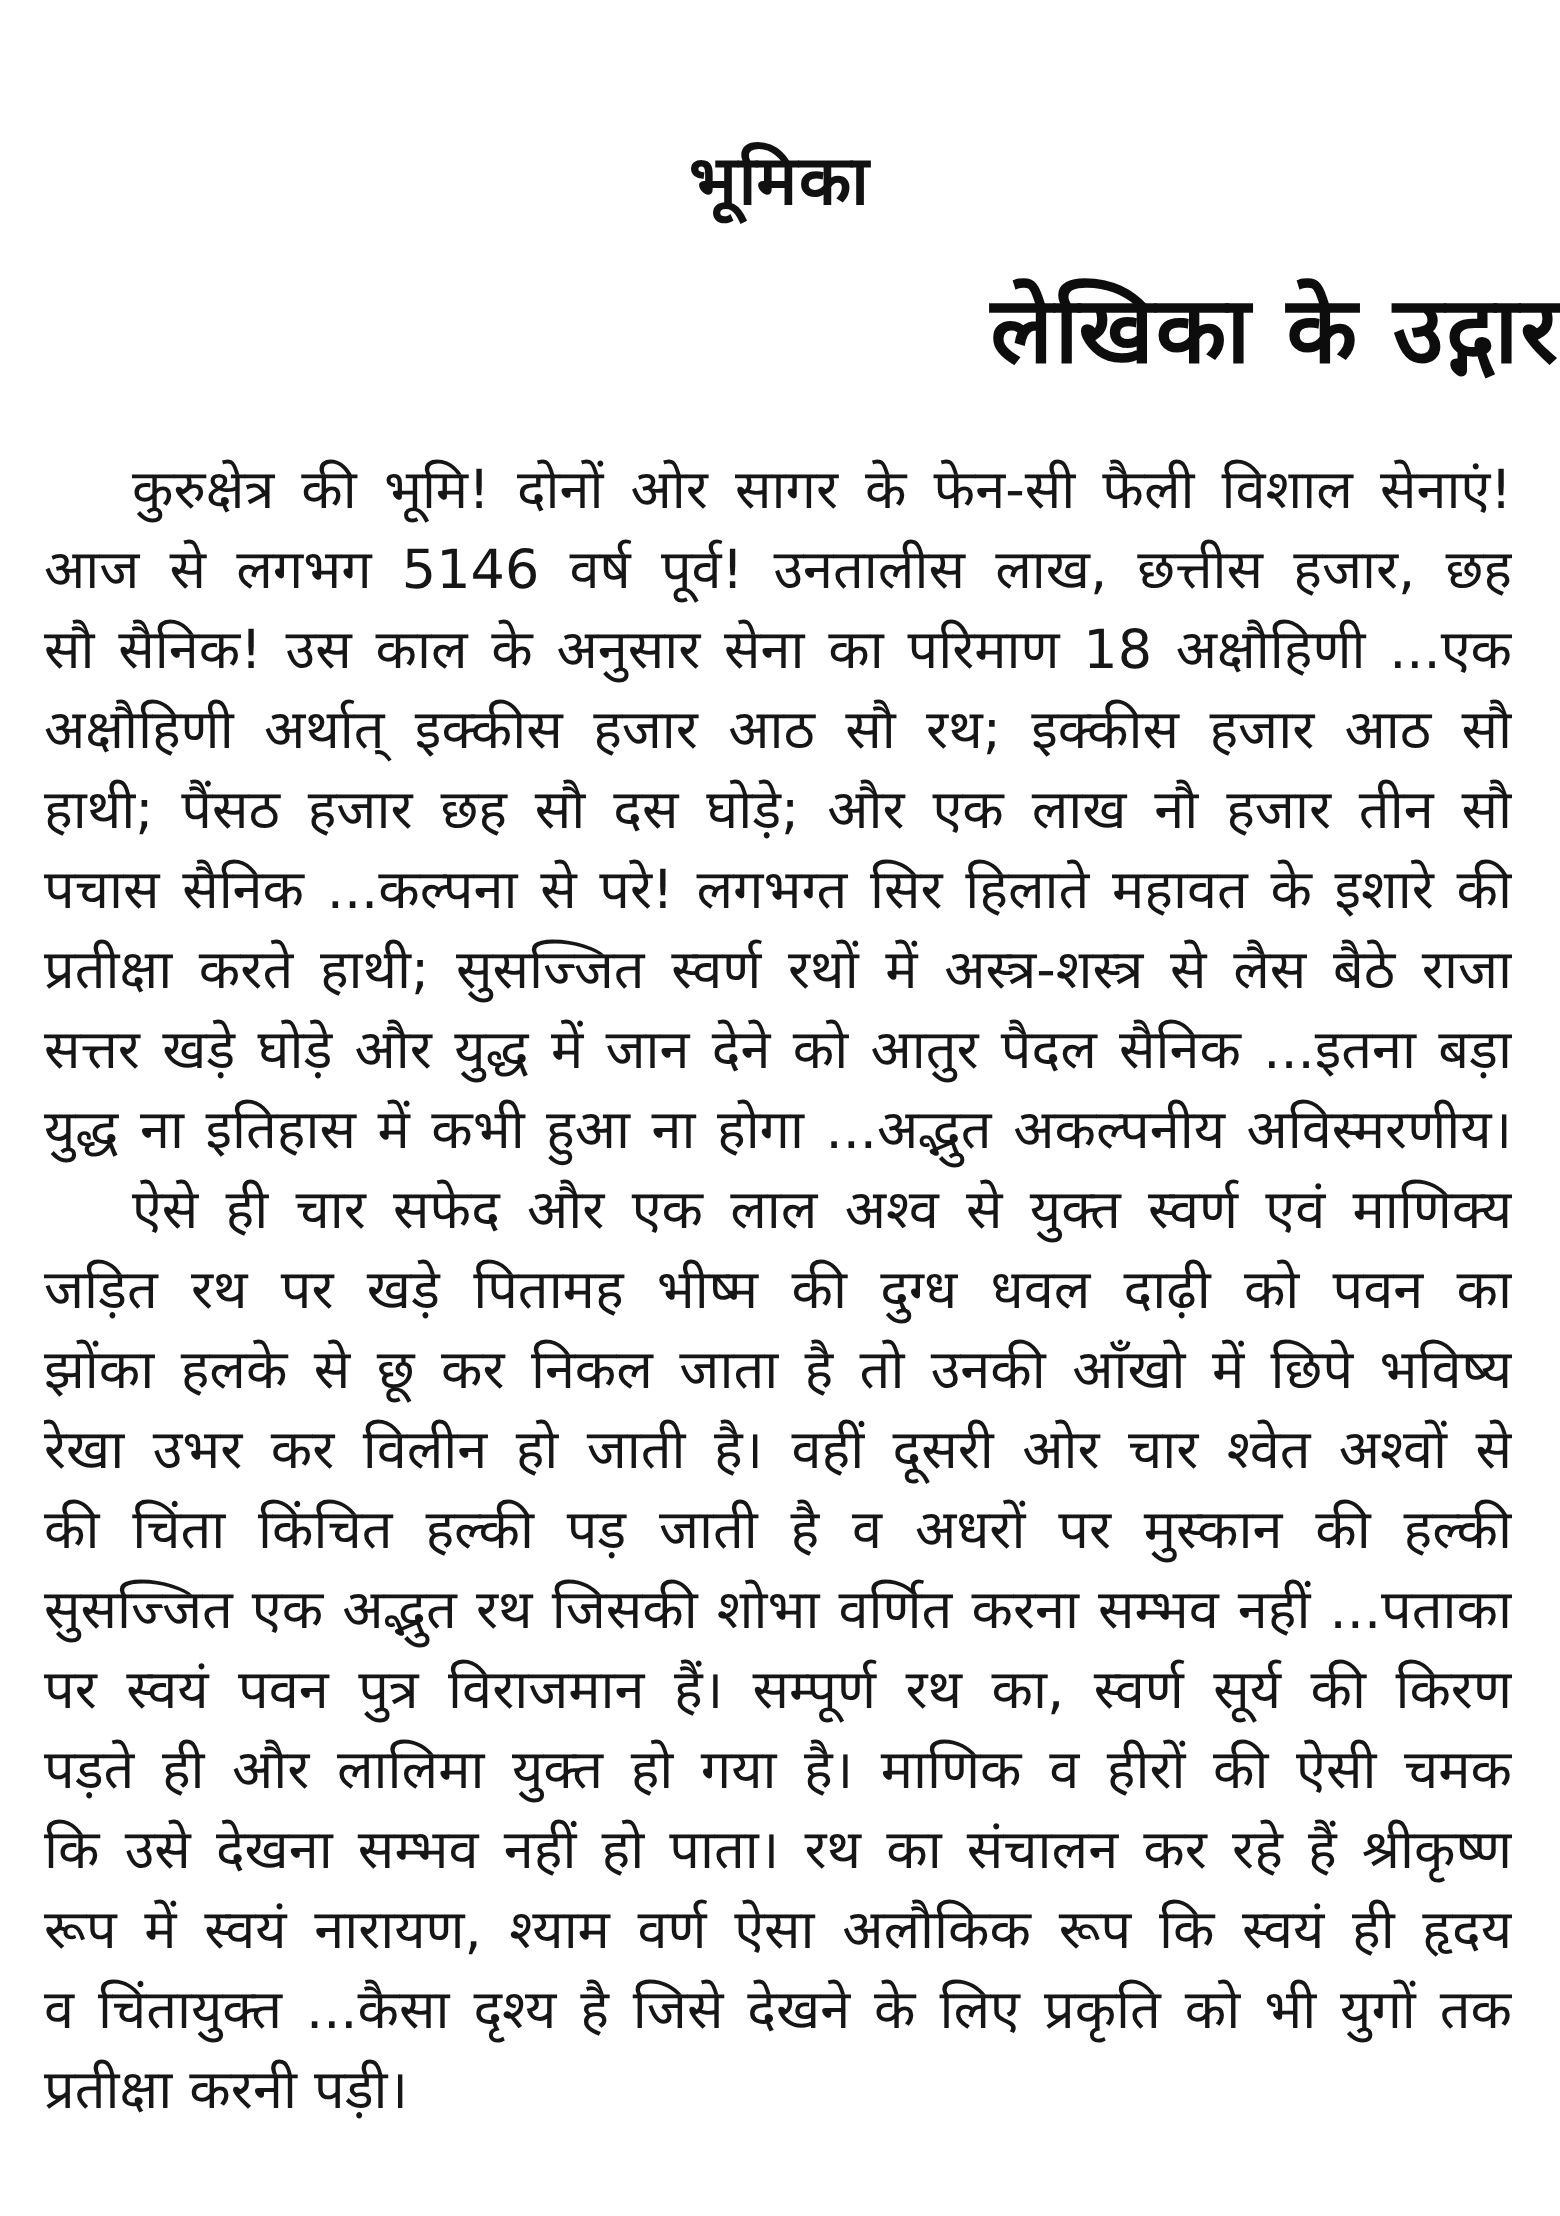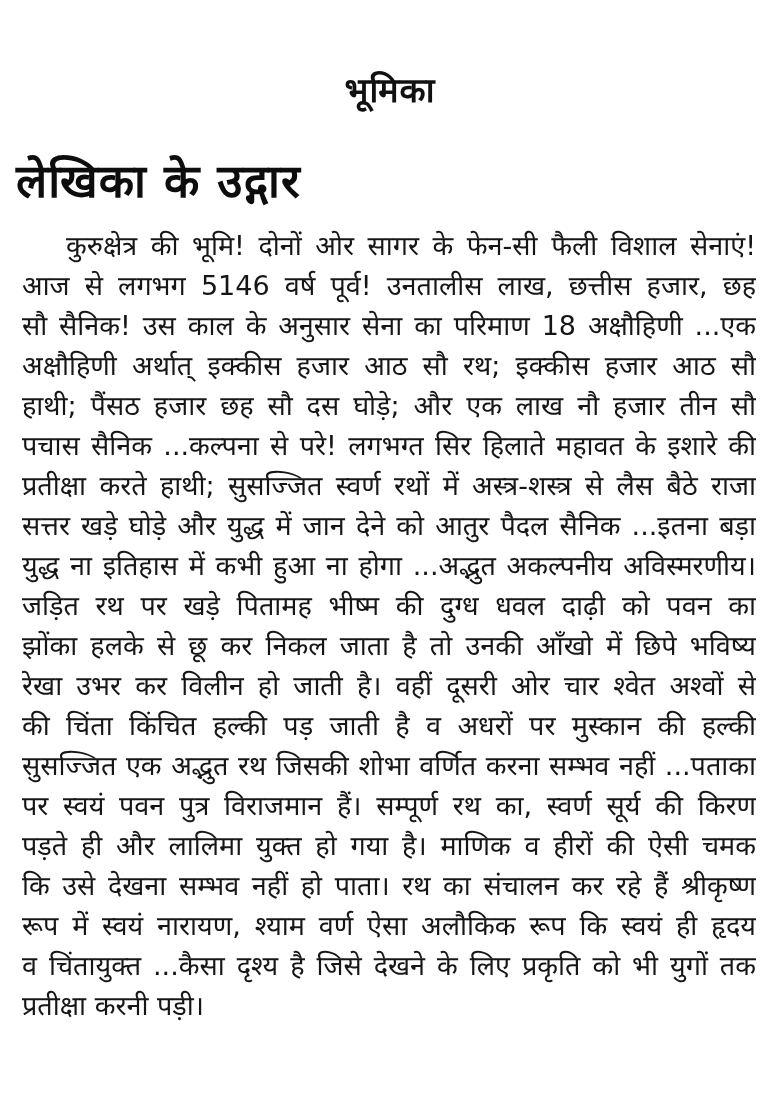--- a/index.html
+++ b/index.html
@@ -20,23 +20,23 @@
   .kicker {
     margin: 0;
     padding-top: 66px;
     text-align: center;
     font-size: 34px;
     font-weight: 600;
     letter-spacing: 1px;
     color: #111111;
   }
   .page-title {
-    margin: 16px;
+    margin: 0;
     padding-top: 20px;
-    text-align: left;
+    text-align: right;
     font-size: 46px;
     font-weight: 700;
     letter-spacing: 1px;
     color: #0d0d0d;
   }
   .body-text {
     position: absolute;
     top: 226px;
     left: 0;
     right: 16px;
@@ -73,20 +73,21 @@
     <div class="line indent">कुरुक्षेत्र की भूमि! दोनों ओर सागर के फेन-सी फैली विशाल सेनाएं!</div>
     <div class="line">आज से लगभग 5146 वर्ष पूर्व! उनतालीस लाख, छत्तीस हजार, छह</div>
     <div class="line">सौ सैनिक! उस काल के अनुसार सेना का परिमाण 18 अक्षौहिणी ...एक</div>
     <div class="line">अक्षौहिणी अर्थात् इक्कीस हजार आठ सौ रथ; इक्कीस हजार आठ सौ</div>
     <div class="line">हाथी; पैंसठ हजार छह सौ दस घोड़े; और एक लाख नौ हजार तीन सौ</div>
     <div class="line">पचास सैनिक ...कल्पना से परे! लगभग्त सिर हिलाते महावत के इशारे की</div>
     <div class="line">प्रतीक्षा करते हाथी; सुसज्जित स्वर्ण रथों में अस्त्र-शस्त्र से लैस बैठे राजा</div>
     <div class="line">सत्तर खड़े घोड़े और युद्ध में जान देने को आतुर पैदल सैनिक ...इतना बड़ा</div>
     <div class="line">युद्ध ना इतिहास में कभी हुआ ना होगा ...अद्भुत अकल्पनीय अविस्मरणीय।</div>
 
+    <div class="line indent">ऐसे ही चार सफेद और एक लाल अश्व से युक्त स्वर्ण एवं माणिक्य</div>
     <div class="line">जड़ित रथ पर खड़े पितामह भीष्म की दुग्ध धवल दाढ़ी को पवन का</div>
     <div class="line">झोंका हलके से छू कर निकल जाता है तो उनकी आँखो में छिपे भविष्य</div>
     <div class="line">रेखा उभर कर विलीन हो जाती है। वहीं दूसरी ओर चार श्वेत अश्वों से</div>
     <div class="line">की चिंता किंचित हल्की पड़ जाती है व अधरों पर मुस्कान की हल्की</div>
     <div class="line">सुसज्जित एक अद्भुत रथ जिसकी शोभा वर्णित करना सम्भव नहीं ...पताका</div>
     <div class="line">पर स्वयं पवन पुत्र विराजमान हैं। सम्पूर्ण रथ का, स्वर्ण सूर्य की किरण</div>
     <div class="line">पड़ते ही और लालिमा युक्त हो गया है। माणिक व हीरों की ऐसी चमक</div>
     <div class="line">कि उसे देखना सम्भव नहीं हो पाता। रथ का संचालन कर रहे हैं श्रीकृष्ण</div>
     <div class="line">रूप में स्वयं नारायण, श्याम वर्ण ऐसा अलौकिक रूप कि स्वयं ही हृदय</div>
     <div class="line">व चिंतायुक्त ...कैसा दृश्य है जिसे देखने के लिए प्रकृति को भी युगों तक</div>

